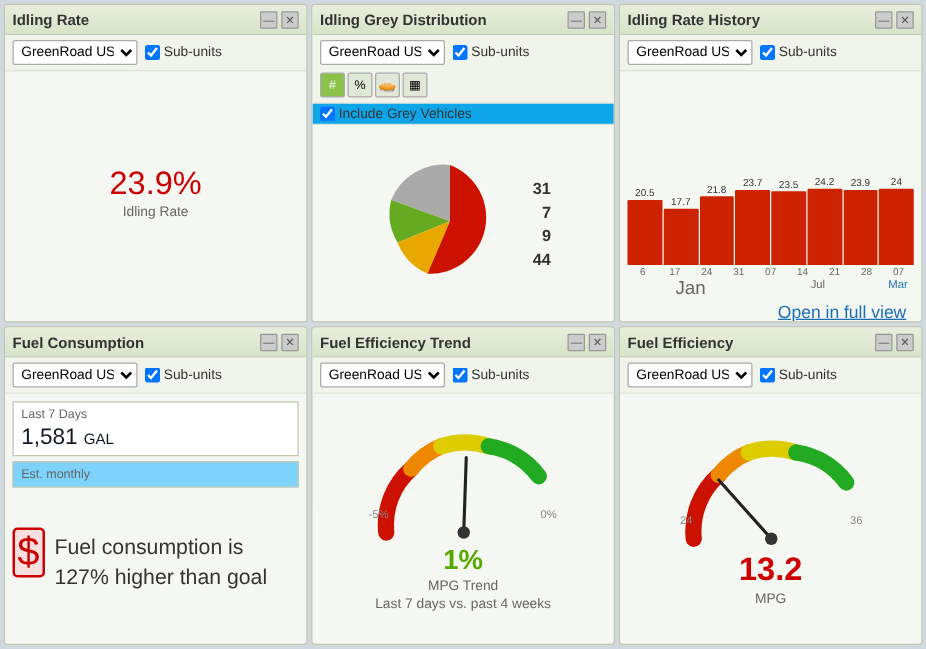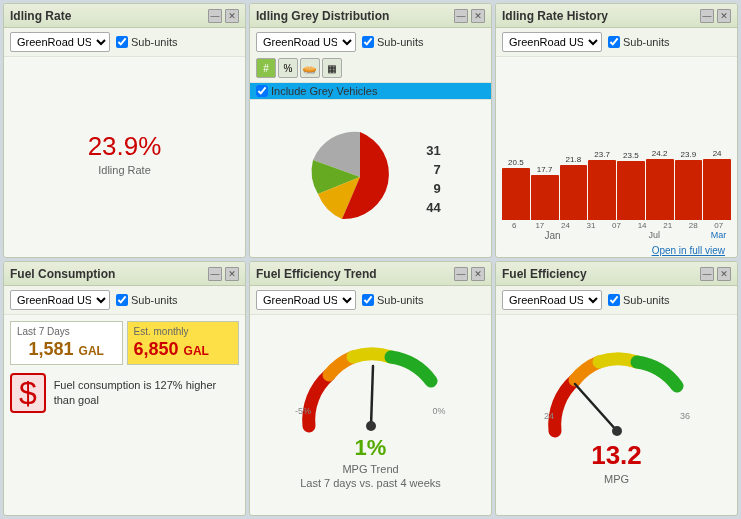--- a/index.html
+++ b/index.html
@@ -32,21 +32,21 @@
     .gauge-label { text-align: center; font-size: 11px; color: #666; margin-top: 2px; }
 
     .bar-col { display: flex; flex-direction: column; align-items: center; flex: 1; }
 
     .bar-value { font-size: 8px; color: #333; margin-bottom: 1px; }
 
     .bar { background: #cc2200; width: 100%; border-radius: 1px 1px 0 0; }
 
     .bar-xlbl { flex: 1; text-align: center; font-size: 8px; color: #666; }
 
-    .open-link { color: #1a6fba; font-size: 10px; text-decoration: underline; cursor: pointer; text-align: center; padding-right: 4px; }
+    .open-link { color: #1a6fba; font-size: 14px; text-decoration: underline; cursor: pointer; text-align: center; padding-right: 4px; }
 
     
     .pie-area { display: flex; align-items: center; justify-content: center; gap: 6px; width: 100%; height: 100%; }
 
     .pie-legend { display: flex; flex-direction: column; gap: 4px; font-size: 11px; }
 
     .gauge-percent { font-size: 22px; font-weight: bold; color: #55aa00; margin-top: -6px; text-align: center; }
 
     .extra-toolbar-btns { display: flex; gap: 2px; }
 
@@ -194,21 +194,21 @@
           <div class="bar-xlbl">17</div>
           <div class="bar-xlbl">24</div>
           <div class="bar-xlbl">31</div>
           <div class="bar-xlbl">07</div>
           <div class="bar-xlbl">14</div>
           <div class="bar-xlbl">21</div>
           <div class="bar-xlbl">28</div>
           <div class="bar-xlbl">07</div>
         </div>
         <div style="display:flex; gap:1px; margin-top:0px;">
-          <div style="flex:4; text-align:center; font-size:10px; color:#666;">Jan</div>
+          <div style="flex:4; text-align:center; font-size:15px; color:#666;">Jan</div>
           <div style="flex:4; text-align:center; font-size:9px; color:#666;">Jul</div>
           <div style="flex:1; text-align:center; font-size:9px; color:#1a6fba;">Mar</div>
         </div>
         <div style="text-align:right; padding-right:2px; margin-top:2px;">
           <span class="open-link">Open in full view</span>
         </div>
       </div>
     </div>
   </div>
 
@@ -223,39 +223,35 @@
     <div class="panel-toolbar">
       <select class="select-box">
         <option>GreenRoad US U...</option>
       </select>
       <label class="checkbox-label">
         <input type="checkbox" checked="" style="">
         <span>Sub-units</span>
       </label>
     </div>
     <div class="panel-body" style="align-items:flex-start; justify-content:flex-start; padding:6px;">
-      <div style="display:flex; gap:4px; width:100%; margin-bottom:8px;">
+      <div style="display:flex; gap:4px; width:100%; margin-bottom:20px;flex-direction:column;">
         <div style="flex:1; border:1px solid #c0c8b0; background:white; padding:4px 6px;">
           <div style="font-size:10px; color:#666;">Last 7 Days</div>
-          <div style="font-size:18px; font-weight:bold; color:#a16207; margin-top:2px;text-align:center;">
+          <div style="font-size:18px; font-weight:normal; color:#0f172a; margin-top:2px;">
             <span>1,581</span>
             <span style="font-size:12px;">GAL</span>
           </div>
         </div>
-        <div style="flex:1; border:1px solid #c0c8b0; background:#fde047; padding:4px 6px;">
+        <div style="flex:1; border:1px solid #c0c8b0; background:#7dd3fc; padding:4px 6px;">
           <div style="font-size:10px; color:#666;">Est. monthly</div>
-          <div style="font-size:18px; font-weight:bold; color:#cc0000; margin-top:2px;">
-            <span>6,850</span>
-            <span style="font-size:12px;">GAL</span>
-          </div>
         </div>
       </div>
       <div style="display:flex; align-items:center; gap:8px;">
         <div style="font-size:32px; color:#cc0000; background:#f8e0e0; border:2px solid #cc0000; border-radius:4px; width:40px; height:40px; display:flex; align-items:center; justify-content:center;">$</div>
-        <div style="font-size:11px; color:#333; line-height:1.4;">Fuel consumption is 127% higher than goal</div>
+        <div style="font-size:17px; color:#333; line-height:1.4;margin-top:16px;">Fuel consumption is 127% higher than goal</div>
       </div>
     </div>
   </div>
 
   <div class="panel">
     <div class="panel-header">
       <span class="panel-title">Fuel Efficiency Trend</span>
       <div class="panel-controls">
         <div class="panel-btn">—</div>
         <div class="panel-btn">✕</div>

